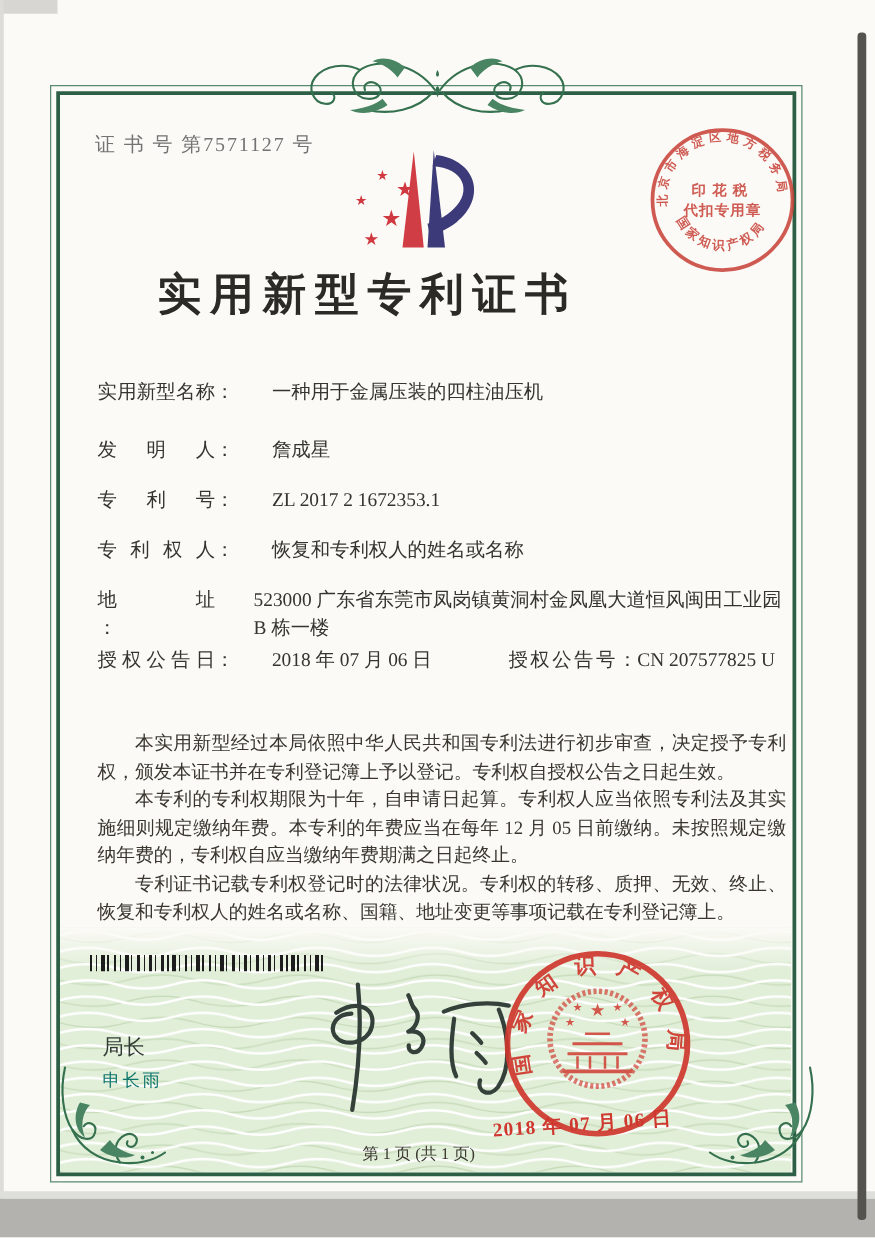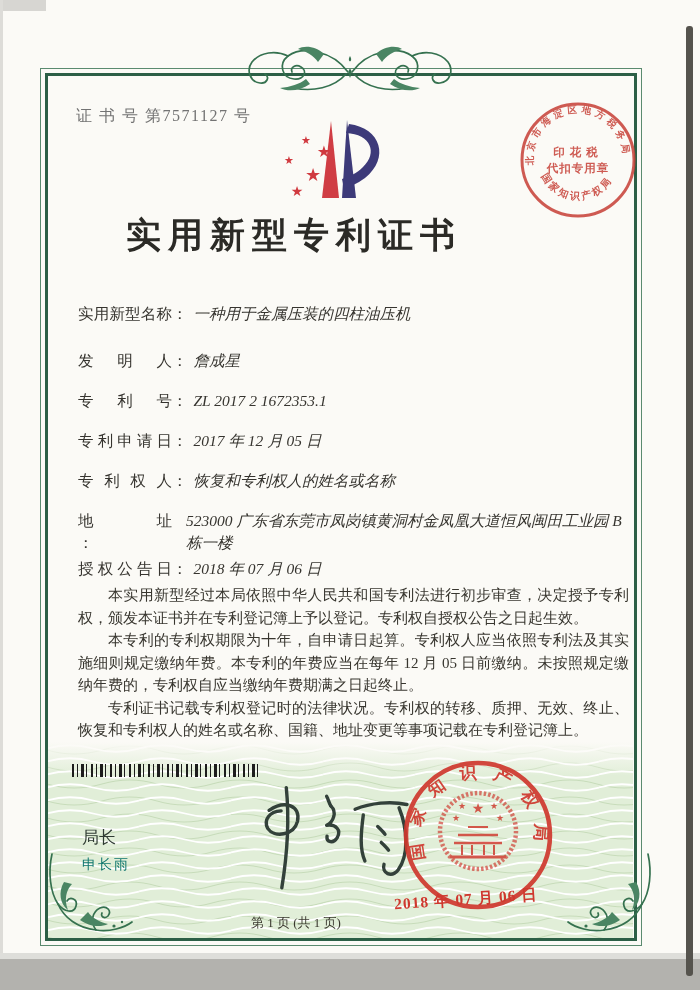--- a/index.html
+++ b/index.html
@@ -27,26 +27,26 @@
 
   
   .cert-number{left:76px;top:106px;font-size:16px;letter-spacing:1.5px;color:#737373;}
   .logo{left:276px;top:110px;}
   .tax-stamp{left:512px;top:94px;opacity:.88;}
   .title{left:0;top:212px;width:581px;text-align:center;font-size:35px;font-weight:700;
          letter-spacing:7px;text-indent:7px;color:#2b2a26;}
 
   
   .fields{left:78px;top:303px;width:550px;font-size:15.5px;line-height:22px;color:#36342f;}
-  .frow{display:flex;margin-bottom:18px;}
+  .frow{display:flex;margin-bottom:18px;gap:24px;}
   .frow.first{margin-bottom:25px;}
   .frow.addr{margin-bottom:4px;}
   .flabel-in{display:inline-block;width:94px;text-align:justify;text-align-last:justify;}
   .fcolon{display:inline-block;margin-right:6px;}
-  .fvalue{display:inline-block;max-width:442px;vertical-align:top;font-style:italic;}
+  .fvalue{display:inline-block;max-width:442px;vertical-align:top;}
   .gaz-right{margin-left:auto;padding-right:8px;white-space:nowrap;}
   .gaz-right .glabel{letter-spacing:2px;}
 
   
   .paras{left:78px;top:584px;width:551px;font-size:15px;line-height:22.5px;
          color:#38362f;text-align:justify;}
   .paras p{margin:0;text-indent:2em;}
 
   
   .barcode{left:72px;top:764px;width:188px;height:13px;
@@ -62,21 +62,21 @@
   .director-name{left:82px;top:856px;font-size:14px;letter-spacing:2px;color:#0f766e;
     font-family:"Liberation Sans","DejaVu Sans",sans-serif;}
   .signature{left:240px;top:778px;transform:rotate(-2deg);}
 
   
   .office-seal{left:400px;top:757px;opacity:.92;}
   .seal-date{left:394px;top:888px;width:180px;font-size:15.5px;letter-spacing:1px;
     color:#cf382e;transform:rotate(-4deg);font-weight:600;}
 
   
-  .footer{left:0;top:914px;width:592px;text-align:center;font-size:13px;color:#3a382f;}
+  .footer{left:0;top:914px;width:592px;text-align:center;font-size:13px;color:#3a382f;padding-left:39px;}
 
   
   .orn-top{left:240px;top:44px;}
   .orn-bl{left:44px;top:852px;}
   .orn-br{left:564px;top:852px;}
 </style>
 </head>
 <body>
 
 <div class="abs scan-topleft"></div>
@@ -191,34 +191,33 @@
   </div>
   <div class="frow">
     <span><span class="flabel-in">发明人</span><span class="fcolon">：</span></span>
     <span class="fvalue">詹成星</span>
   </div>
   <div class="frow">
     <span><span class="flabel-in">专利号</span><span class="fcolon">：</span></span>
     <span class="fvalue">ZL 2017 2 1672353.1</span>
   </div>
   <div class="frow">
-    <span><span class="flabel-in">专利申请日</span><span class="fcolon">：</span></span>
-    <span class="fvalue">2017 年 12 月 05 日</span>
-  </div>
-  <div class="frow">
     <span><span class="flabel-in">专利权人</span><span class="fcolon">：</span></span>
     <span class="fvalue">恢复和专利权人的姓名或名称</span>
   </div>
   <div class="frow addr">
     <span><span class="flabel-in">地址</span><span class="fcolon">：</span></span>
     <span class="fvalue">523000 广东省东莞市凤岗镇黄洞村金凤凰大道恒风闽田工业园 B 栋一楼</span>
   </div>
   <div class="frow">
     <span><span class="flabel-in">授权公告日</span><span class="fcolon">：</span></span>
     <span class="fvalue">2018 年 07 月 06 日</span>
+    <span class="gaz-right">
+      <span class="glabel">授权公告号</span><span>：</span><span>CN 207577825 U</span>
+    </span>
   </div>
 </div>
 
 <div class="abs paras">
   <p>本实用新型经过本局依照中华人民共和国专利法进行初步审查，决定授予专利权，颁发本证书并在专利登记簿上予以登记。专利权自授权公告之日起生效。</p>
   <p>本专利的专利权期限为十年，自申请日起算。专利权人应当依照专利法及其实施细则规定缴纳年费。本专利的年费应当在每年 12 月 05 日前缴纳。未按照规定缴纳年费的，专利权自应当缴纳年费期满之日起终止。</p>
   <p>专利证书记载专利权登记时的法律状况。专利权的转移、质押、无效、终止、恢复和专利权人的姓名或名称、国籍、地址变更等事项记载在专利登记簿上。</p>
 </div>
 
 <div class="abs barcode"></div>

